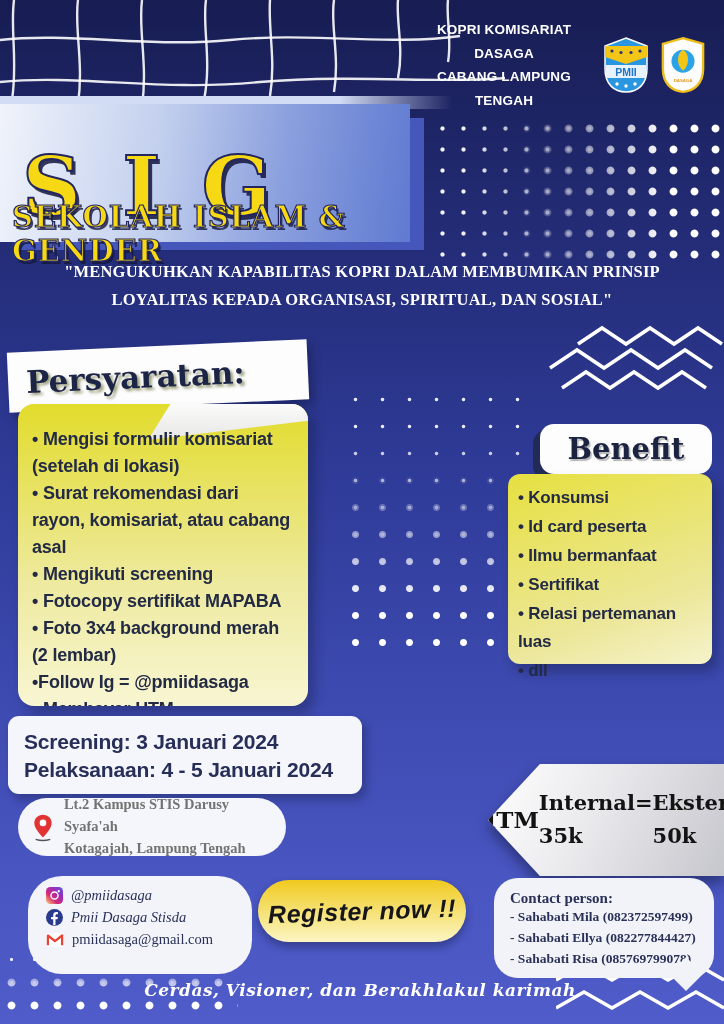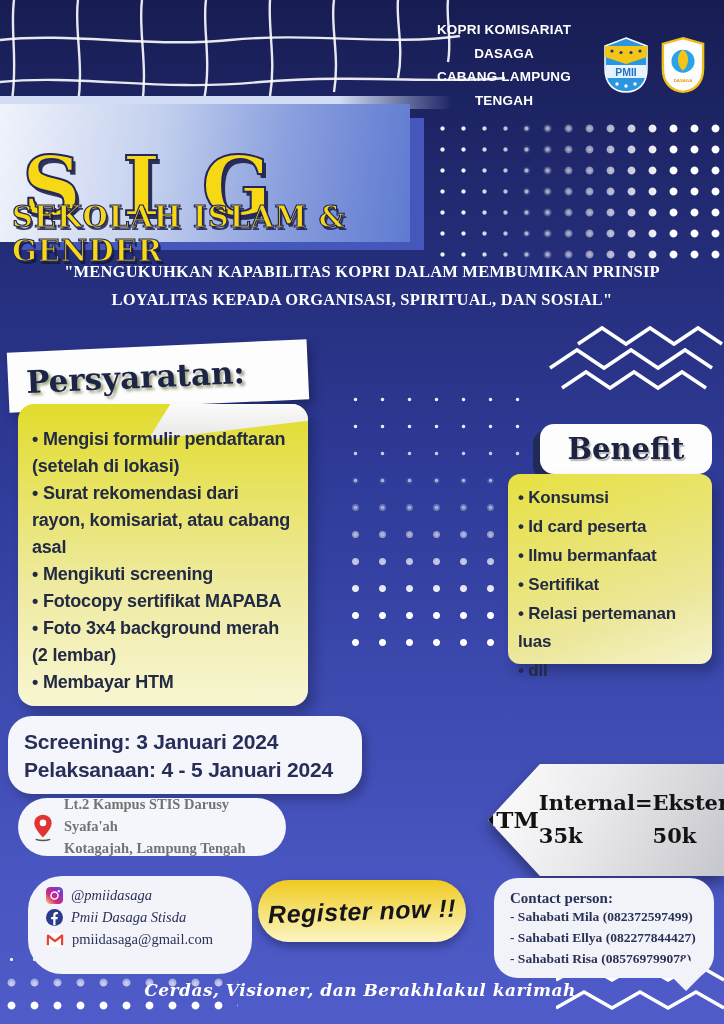--- a/index.html
+++ b/index.html
@@ -65,21 +65,21 @@
   
   #benefit-head{left:540px;top:424px;width:172px;height:50px;background:#fdfdfe;border-radius:14px;
     box-shadow:-7px 6px 0 #222a58;display:flex;align-items:center;justify-content:center;z-index:2;}
   #benefit-heading{font-family:"DejaVu Serif",serif;font-weight:bold;font-size:29px;color:#1c2340;
     text-shadow:1.5px 1.5px 1px rgba(90,90,90,.45);}
   #benefit-box{left:508px;top:474px;width:204px;height:190px;border-radius:12px;z-index:2;
     background:linear-gradient(160deg,#e6e040 0%,#ece79a 70%,#f6f3cc 100%);
     padding:10px 6px 8px 10px;box-sizing:border-box;box-shadow:6px 8px 12px rgba(10,15,40,.3);}
   .benefit-item{font-weight:bold;font-size:17px;line-height:1.7;letter-spacing:-.2px;color:#232a44;}
   
-  #schedule-box{left:8px;top:716px;width:354px;height:78px;background:#f5f6fb;border-radius:24px;z-index:2;
+  #schedule-box{left:8px;top:716px;width:354px;height:78px;background:#f5f6fb;border-radius:11px;z-index:2;
     padding:12px 0 0 16px;box-sizing:border-box;box-shadow:4px 6px 10px rgba(10,15,40,.3);}
   .schedule-line{font-weight:bold;font-size:21px;line-height:1.32;letter-spacing:-.2px;color:#272e58;}
   
   #location-pill{left:18px;top:798px;width:268px;height:58px;background:#f5f6fb;border-radius:29px;z-index:2;
     display:flex;align-items:center;gap:10px;padding-left:14px;box-sizing:border-box;}
   .location-line{font-family:"Liberation Serif",serif;font-weight:bold;font-size:14.5px;line-height:1.5;color:#737373;}
   
   #htm-wrap{left:488px;top:764px;width:236px;height:112px;filter:drop-shadow(0 7px 7px rgba(5,10,30,.45));z-index:2;}
   #htm-arrow{width:100%;height:100%;clip-path:polygon(0 50%,22% 0,100% 0,100% 100%,22% 100%);
     background:linear-gradient(115deg,#ffffff 0%,#e9e9ec 45%,#c6c6cd 100%);
@@ -181,25 +181,26 @@
   </div>
   <div id="dots-bottomleft" class="abs dotgrid">
     <div class="dl small"></div>
       <div class="dl big"></div>
   </div>
 
   <div id="req-banner" class="abs">
     <span id="req-heading">Persyaratan:</span>
   </div>
   <div id="req-box" class="abs">
-    <div class="req-item">• Mengisi formulir pendaftaran (setelah di lokasi)</div>
+    <div class="req-item">• Mengisi formulir komisariat (setelah di lokasi)</div>
     <div class="req-item">• Surat rekomendasi dari rayon, komisariat, atau cabang asal</div>
     <div class="req-item">• Mengikuti screening</div>
     <div class="req-item">• Fotocopy sertifikat MAPABA</div>
     <div class="req-item">• Foto 3x4 background merah (2 lembar)</div>
+    <div class="req-item">•Follow Ig = @pmiidasaga</div>
     <div class="req-item">• Membayar HTM</div>
   </div>
 
   <div id="benefit-head" class="abs">
     <span id="benefit-heading">Benefit</span>
   </div>
   <div id="benefit-box" class="abs">
     <div class="benefit-item">• Konsumsi</div>
     <div class="benefit-item">• Id card peserta</div>
     <div class="benefit-item">• Ilmu bermanfaat</div>

